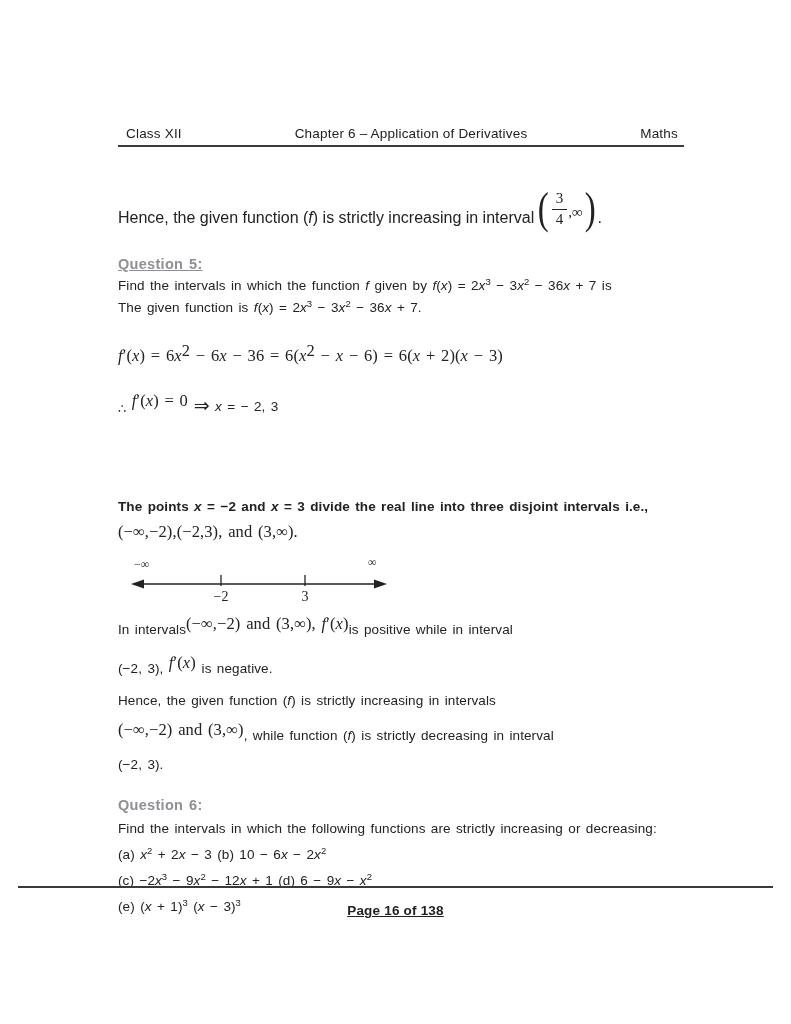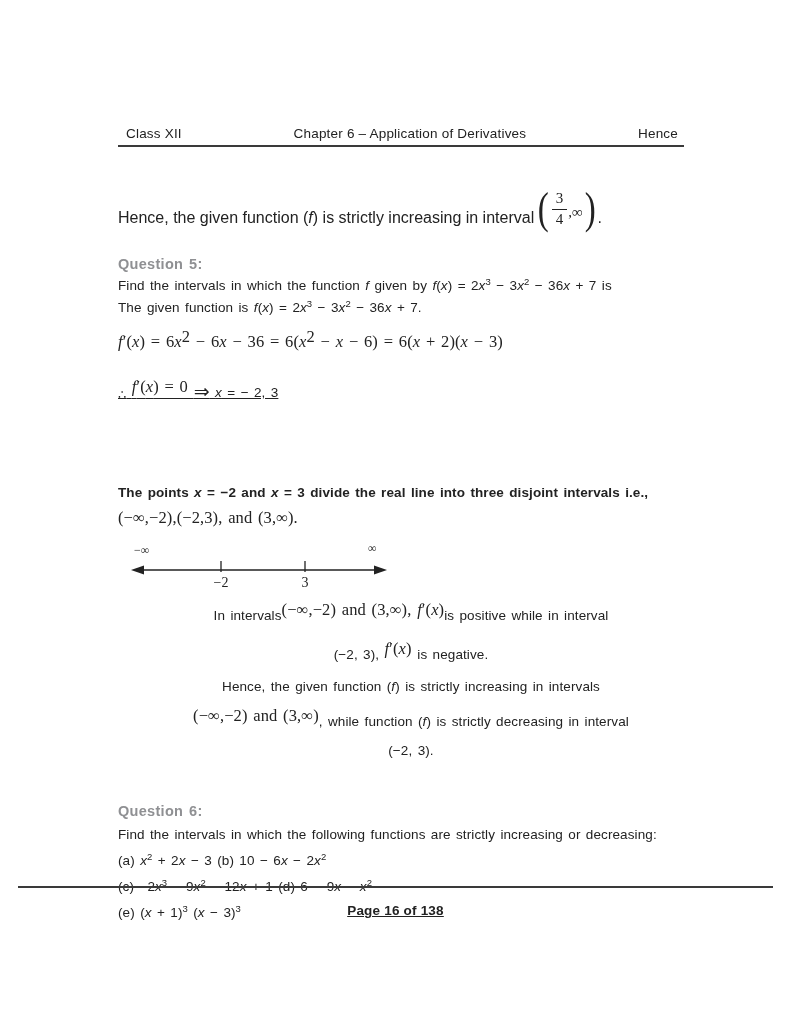--- a/index.html
+++ b/index.html
@@ -37,48 +37,48 @@
   .intro-line{margin-top:8px;height:72px;display:flex;align-items:flex-end;padding-bottom:2px;}
   .intro-line .txt{line-height:18px;}
   .ivg{display:inline-flex;align-items:center;margin-left:2px;position:relative;top:4px;}
   .bigparen{font-family:"Liberation Serif",serif;font-size:44px;font-weight:300;line-height:1;transform:scaleX(.75);}
   .frac{display:inline-flex;flex-direction:column;align-items:center;font-family:"Liberation Serif",serif;font-size:15px;line-height:1.15;padding:0 1px;}
   .frac .num{border-bottom:1.2px solid #222;padding:0 4px 1px;display:block;}
   .frac .den{display:block;padding-top:1px;}
   .cinf{font-family:"Liberation Serif",serif;font-size:15px;align-self:flex-end;padding-bottom:10px;}
   
   .qh{font-weight:bold;color:#8f9093;font-size:14.5px;letter-spacing:.3px;}
-  .sp-q5{margin-top:24px;}
+  .sp-q5{margin-top:24px;text-decoration:underline;}
   .lines p{line-height:22px;}
-  .eq{margin-top:12px;}
-  .therefore{margin-top:22px;text-decoration:underline;}
+  .eq{margin-top:26px;}
+  .therefore{margin-top:22px;}
   .tsym{font-family:"Liberation Serif",serif;font-size:13px;vertical-align:-2px;}
   .points{margin-top:76px;font-weight:bold;}
   .serifline{line-height:28px;}
   
   .numberline{margin:8px 0 0 10px;display:block;}
-  .tall p{line-height:33px;text-align:center;}
+  .tall p{line-height:33px;}
   .sp6{margin-top:4px;}
-  .sp-q6{margin-top:36px;}
+  .sp-q6{margin-top:16px;}
   .q6lines p{line-height:26px;}
   
   .footline{position:absolute;left:18px;right:18px;top:886px;border-top:2px solid #3a3a3a;}
   .foottext{position:absolute;top:903px;left:0;width:100%;text-align:center;font-weight:bold;font-size:13.5px;letter-spacing:.2px;text-decoration:underline;}
 </style>
 </head>
 <body>
 
 <div class="page">
 
   <div class="content">
 
     <div class="hdr">
       <span>Class XII</span>
       <span>Chapter 6 – Application of Derivatives</span>
-      <span>Hence</span>
+      <span>Maths</span>
     </div>
 
     <div class="intro-line">
       <span class="txt"><span>Hence, the given function (</span><span class="i">f</span><span>) is strictly increasing in interval</span></span>
       <span class="ivg">
         <span class="bigparen">(</span>
         <span class="frac">
           <span class="num">3</span>
           <span class="den">4</span>
         </span>

